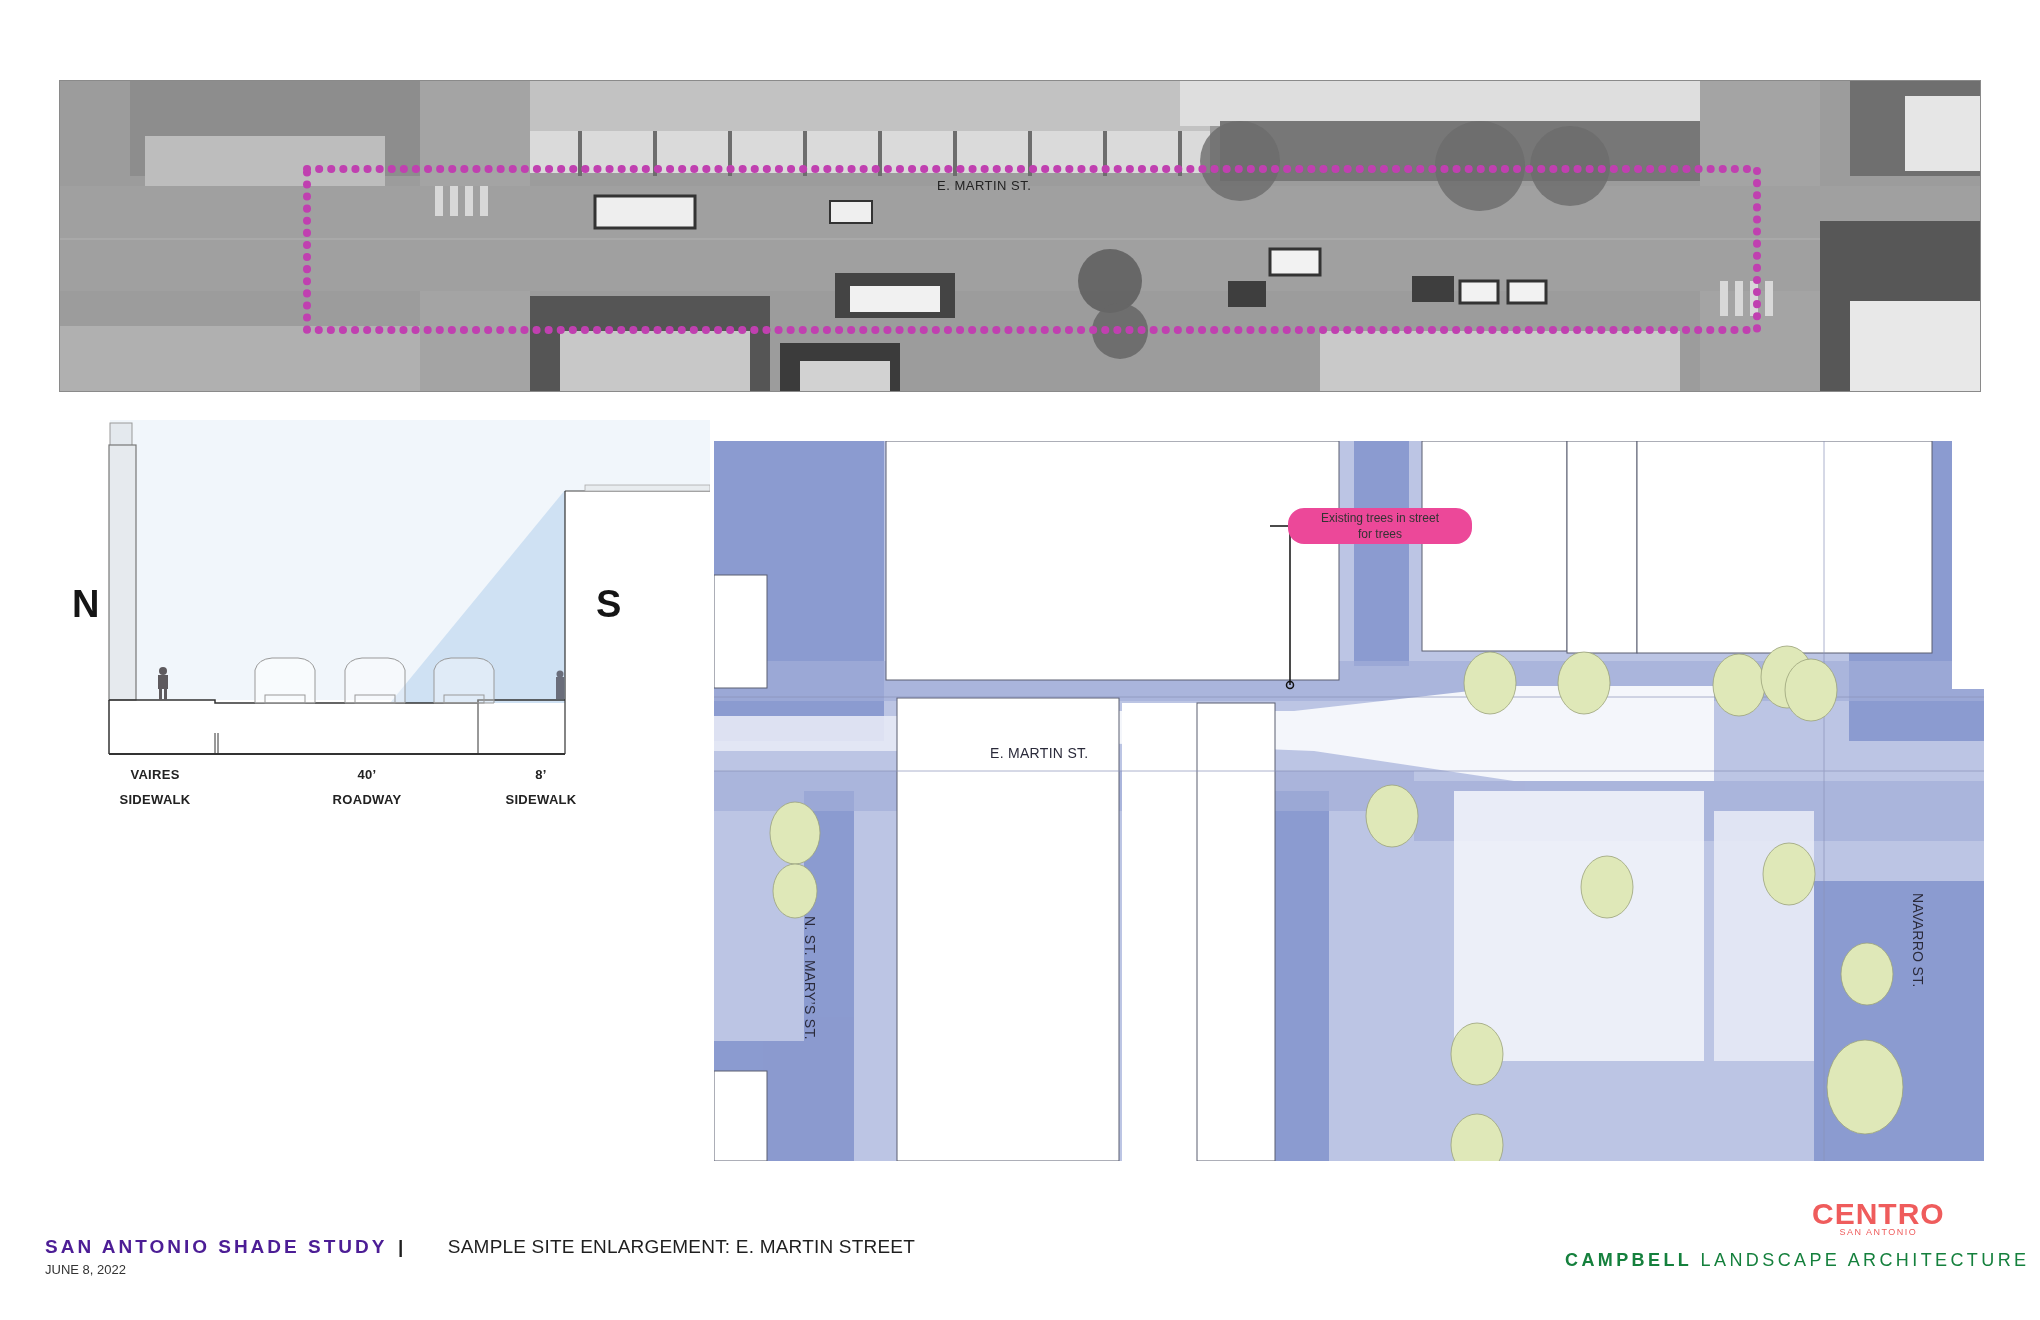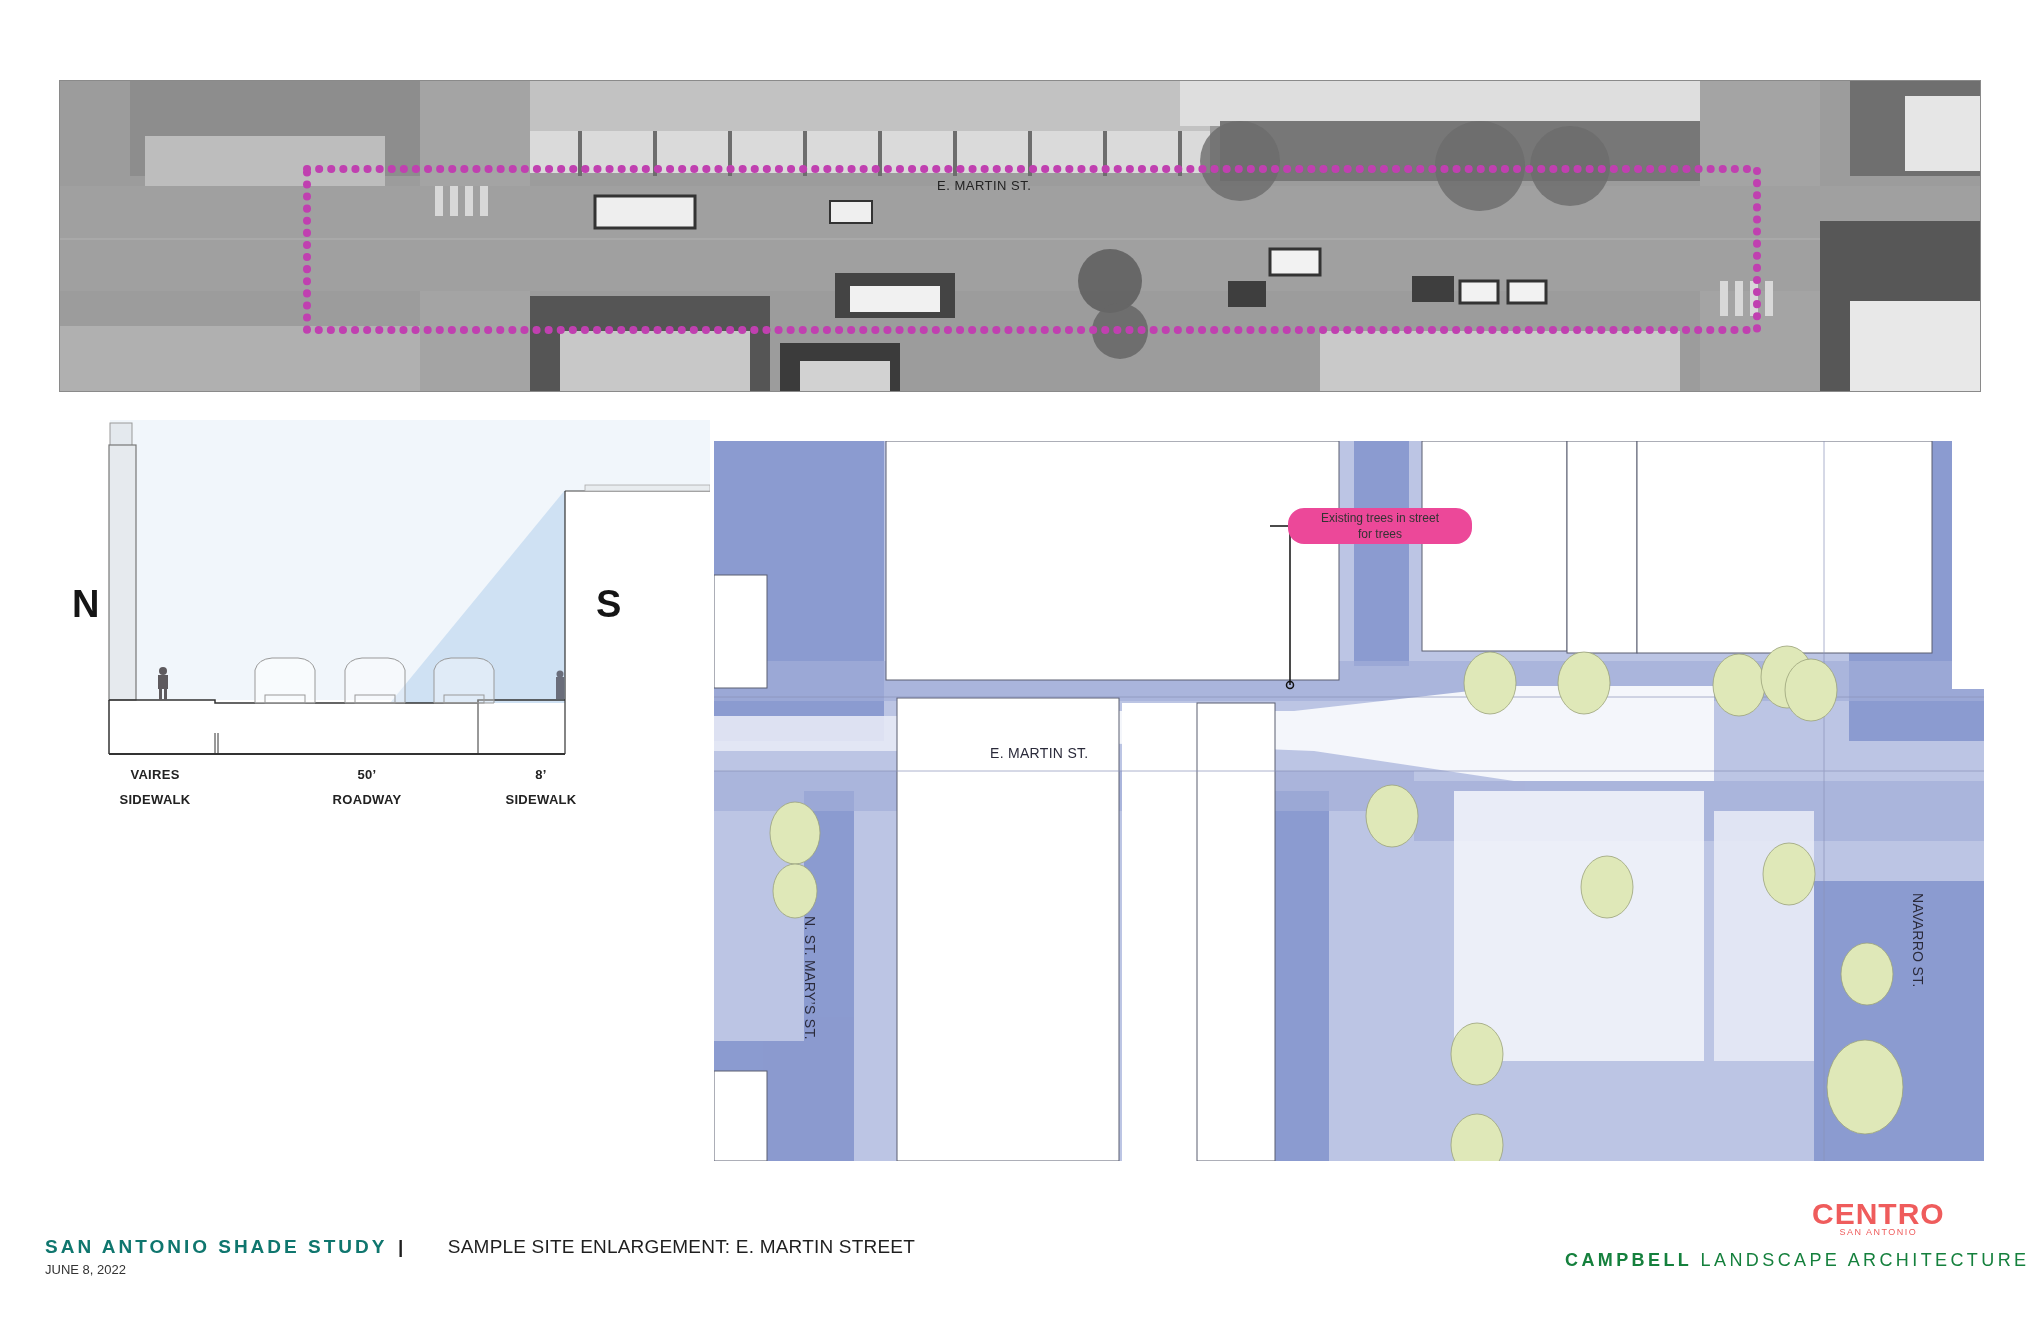--- a/index.html
+++ b/index.html
@@ -11,21 +11,21 @@
   .aerial-label { font-size:13px; letter-spacing:0.5px; color:#222; }
   
   #section { left:60px; top:415px; width:650px; height:400px; }
   .sec-letter { font-size:38px; font-weight:bold; color:#151515; }
   .sec-label { font-size:13px; font-weight:bold; color:#222; text-align:center; letter-spacing:0.3px; line-height:25px; }
   
   #plan { left:714px; top:441px; width:1270px; height:720px; overflow:hidden; background:#c4cbe6; }
   .street-label { font-size:14px; color:#2a2a3a; letter-spacing:0.3px; }
   .callout { background:#ec4899; border-radius:16px; font-size:12px; color:#333; text-align:center; line-height:16px; padding:2px 12px; }
   
-  .footer-title { font-size:19px; font-weight:bold; letter-spacing:3px; color:#0f766e; }
+  .footer-title { font-size:19px; font-weight:bold; letter-spacing:3px; color:#4c1d95; }
   .footer-sub { font-size:19px; color:#1f1f1f; letter-spacing:0.2px;margin-left:36px; }
   .footer-date { font-size:13px; color:#333; }
   .centro { font-size:30px; font-weight:bold; color:#ef5c5c; letter-spacing:1px; }
   .centro-sub { font-size:9px; font-weight:normal; color:#ef5c5c; letter-spacing:1.5px; }
   .firm { font-size:18px; letter-spacing:3.4px; color:#15803d;text-align:right; }
   .firm b { font-weight:bold; }
 </style>
 </head>
 <body>
 
@@ -145,21 +145,21 @@
     </g>
   </svg>
   <div class="abs sec-letter" style="left:12px; top:168px;">N</div>
   <div class="abs sec-letter" style="left:536px; top:168px;">S</div>
 
   <div class="abs sec-label" style="left:40px; top:347px; width:110px;">
     <div>VAIRES</div>
     <div>SIDEWALK</div>
   </div>
   <div class="abs sec-label" style="left:252px; top:347px; width:110px;">
-    <div>50’</div>
+    <div>40’</div>
     <div>ROADWAY</div>
   </div>
   <div class="abs sec-label" style="left:426px; top:347px; width:110px;">
     <div>8’</div>
     <div>SIDEWALK</div>
   </div>
 </div>
 
 <div id="plan" class="abs">
   <svg width="1270" height="720" viewBox="0 0 1270 720">

